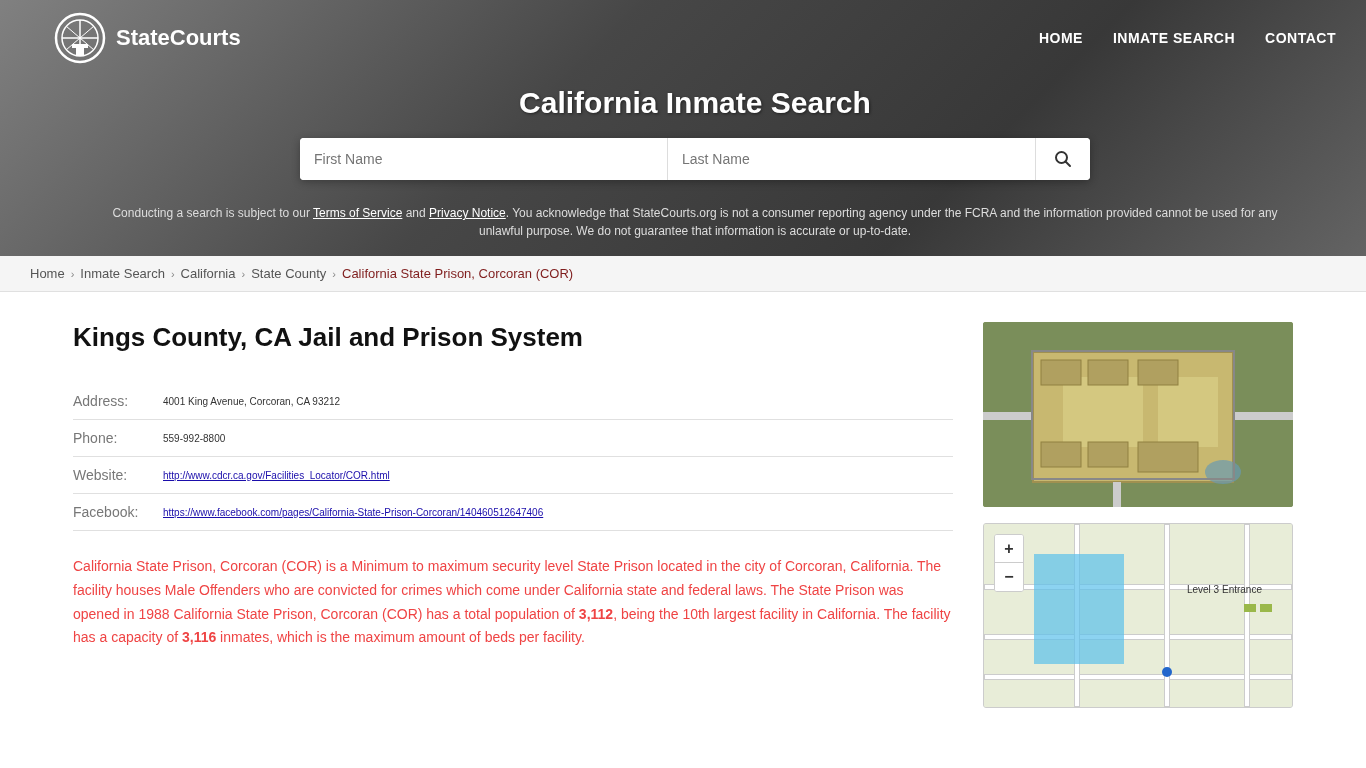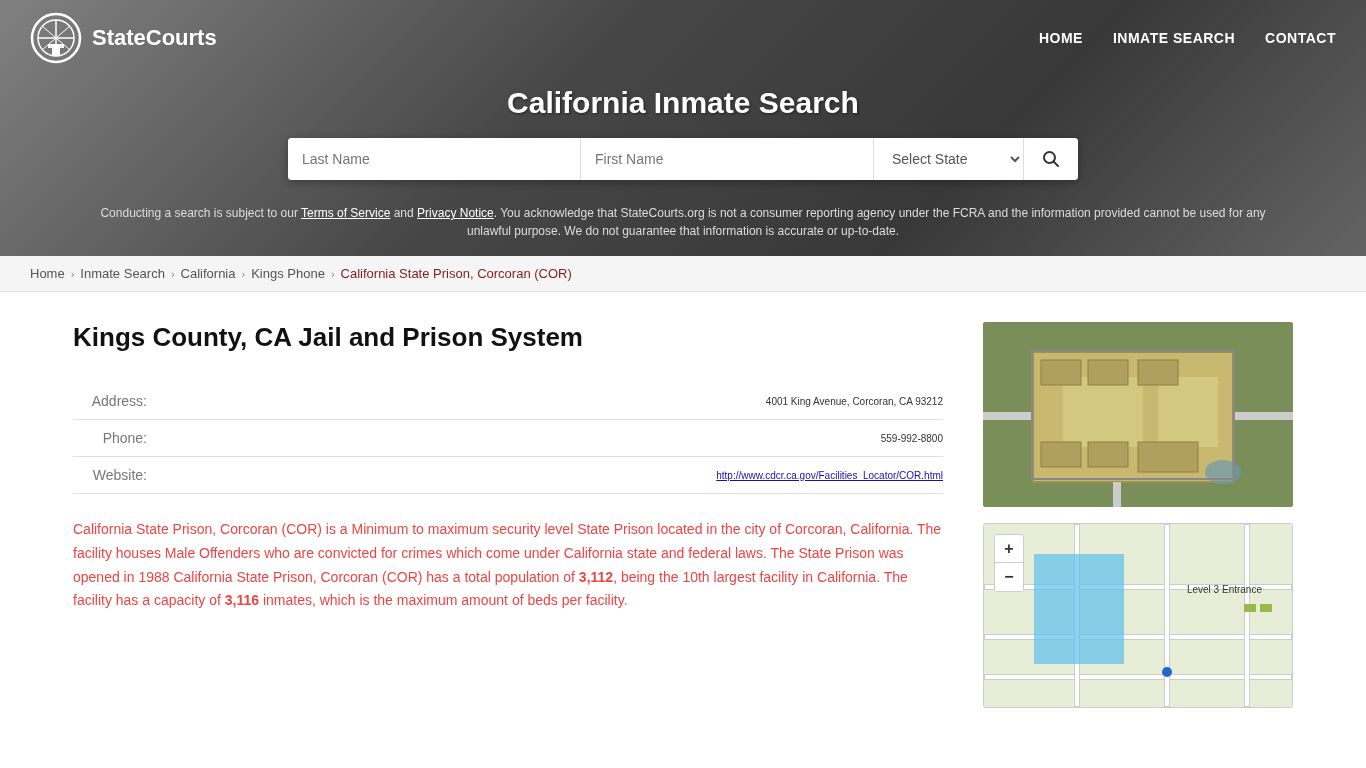--- a/index.html
+++ b/index.html
@@ -14,20 +14,21 @@
     }
     .header-bg {
       position: absolute;
       top: 0; left: 0; right: 0; bottom: 0;
       background: linear-gradient(135deg, #888 0%, #444 40%, #333 70%, #666 100%);
       opacity: 0.85;
     }
     .header-overlay {
       position: relative;
       z-index: 2;
+      margin-left: 24px;
     }
     .top-nav {
       display: flex;
       align-items: center;
       justify-content: space-between;
       padding: 12px 30px;
     }
     .logo-area {
       display: flex;
       align-items: center;
@@ -143,21 +144,21 @@
       color: #7f1d1d;
       font-weight: 500;
     }
 
     
     .main-content {
       display: flex;
       max-width: 1300px;
       margin: 0 auto;
       padding: 30px 40px;
-      gap: 40px;
+      gap: 30px;
     }
     .content-left {
       flex: 1;
     }
     .content-right {
       width: 310px;
       flex-shrink: 0;
     }
     .page-heading {
       font-size: 26px;
@@ -165,21 +166,20 @@
       color: #111;
       margin-bottom: 30px;
     }
     .info-table {
       width: 100%;
       border-collapse: collapse;
       margin-bottom: 24px;
     }
     .info-row {
       border-bottom: 1px solid #e0e0e0;
-      text-align: right;
     }
     .info-label {
       padding: 10px 16px 10px 0;
       color: #777;
       font-size: 14px;
       white-space: nowrap;
       vertical-align: top;
       width: 90px;
     }
     .info-value {
@@ -330,32 +330,22 @@
         <a class="nav-link">HOME</a>
         <a class="nav-link">INMATE SEARCH</a>
         <a class="nav-link">CONTACT</a>
       </div>
     </nav>
     <div class="header-title-area">
       <h1 class="header-title">California Inmate Search</h1>
     </div>
     <div class="search-bar-area">
       <div class="search-form">
+        <input class="search-input" type="text" placeholder="First Name" style="">
         <input class="search-input" type="text" placeholder="Last Name" style="">
-        <input class="search-input" type="text" placeholder="First Name" style="">
-        <select class="search-select">
-          <option>Select State</option>
-          <option>Alabama</option>
-          <option>Alaska</option>
-          <option>Arizona</option>
-          <option>California</option>
-          <option>Colorado</option>
-          <option>Florida</option>
-          <option>Georgia</option>
-        </select>
         <button class="search-button">
           <svg width="18" height="18" viewBox="0 0 18 18" fill="none" xmlns="http://www.w3.org/2000/svg">
             <circle cx="7.5" cy="7.5" r="5.5" stroke="#333" stroke-width="2"></circle>
             <line x1="11.5" y1="11.5" x2="16" y2="16" stroke="#333" stroke-width="2" stroke-linecap="round"></line>
           </svg>
         </button>
       </div>
     </div>
     <div class="disclaimer">
       <span>Conducting a search is subject to our </span><a href="#">Terms of Service</a><span> and </span><a href="#">Privacy Notice</a><span>. You acknowledge that StateCourts.org is not a consumer reporting agency under the FCRA and the information provided cannot be used for any unlawful purpose. We do not guarantee that information is accurate or up-to-date.</span>
@@ -363,21 +353,21 @@
   </div>
 </header>
 
 <nav class="breadcrumb-bar">
   <a class="breadcrumb-link">Home</a>
   <span class="breadcrumb-sep">›</span>
   <a class="breadcrumb-link">Inmate Search</a>
   <span class="breadcrumb-sep">›</span>
   <a class="breadcrumb-link">California</a>
   <span class="breadcrumb-sep">›</span>
-  <a class="breadcrumb-link">Kings Phone</a>
+  <a class="breadcrumb-link">State County</a>
   <span class="breadcrumb-sep">›</span>
   <span class="breadcrumb-current">California State Prison, Corcoran (COR)</span>
 </nav>
 
 <div class="main-content">
   <div class="content-left">
     <h2 class="page-heading">Kings County, CA Jail and Prison System</h2>
 
     <table class="info-table">
       <tbody>
@@ -388,20 +378,26 @@
       <tr class="info-row">
         <td class="info-label">Phone:</td>
         <td class="info-value">559-992-8800</td>
       </tr>
       <tr class="info-row">
         <td class="info-label">Website:</td>
         <td class="info-value">
           <a class="info-link" href="#">http://www.cdcr.ca.gov/Facilities_Locator/COR.html</a>
         </td>
       </tr>
+      <tr class="info-row">
+        <td class="info-label">Facebook:</td>
+        <td class="info-value">
+          <a class="info-link" href="#" style="word-break:break-all;">https://www.facebook.com/pages/California-State-Prison-Corcoran/140460512647406</a>
+        </td>
+      </tr>
     </tbody>
       </table>
 
     <p class="description-text">
       <span>California State Prison, Corcoran (COR) is a Minimum to maximum security level State Prison located in the city of Corcoran, California. The facility houses Male Offenders who are convicted for crimes which come under California state and federal laws. The State Prison was opened in 1988 California State Prison, Corcoran (COR) has a total population of </span><strong>3,112</strong><span>, being the 10th largest facility in California. The facility has a capacity of </span><strong>3,116</strong><span> inmates, which is the maximum amount of beds per facility.</span>
     </p>
   </div>
 
   <div class="content-right">
 

